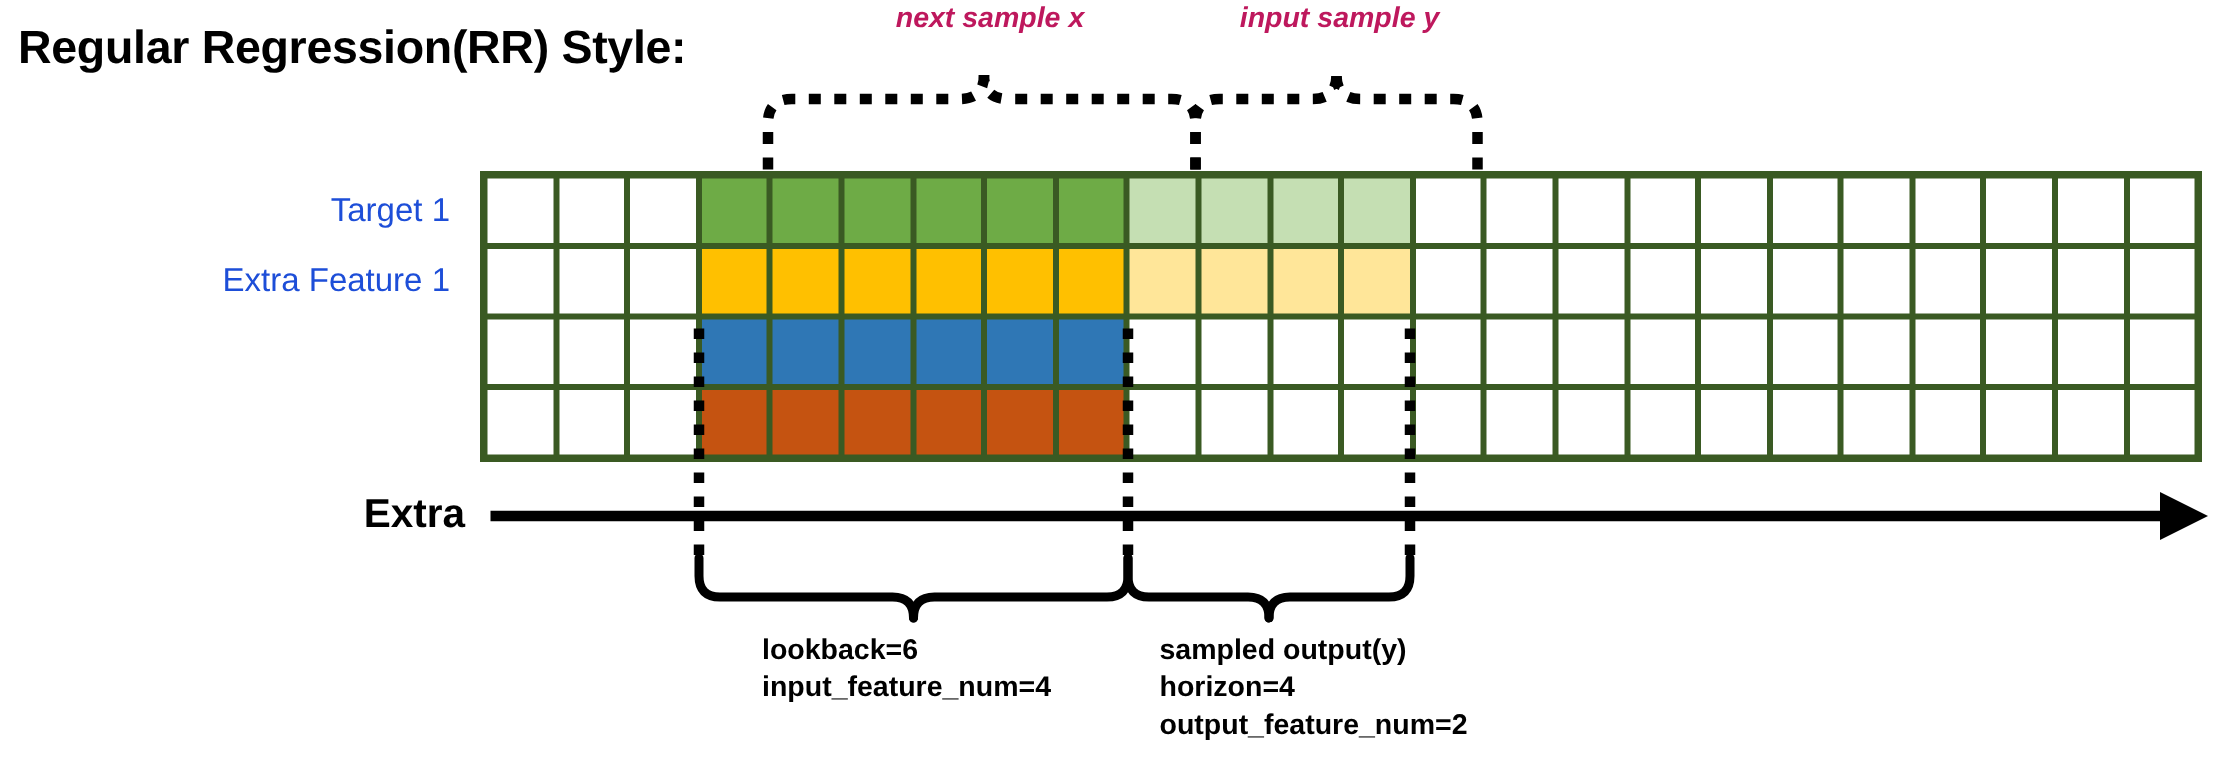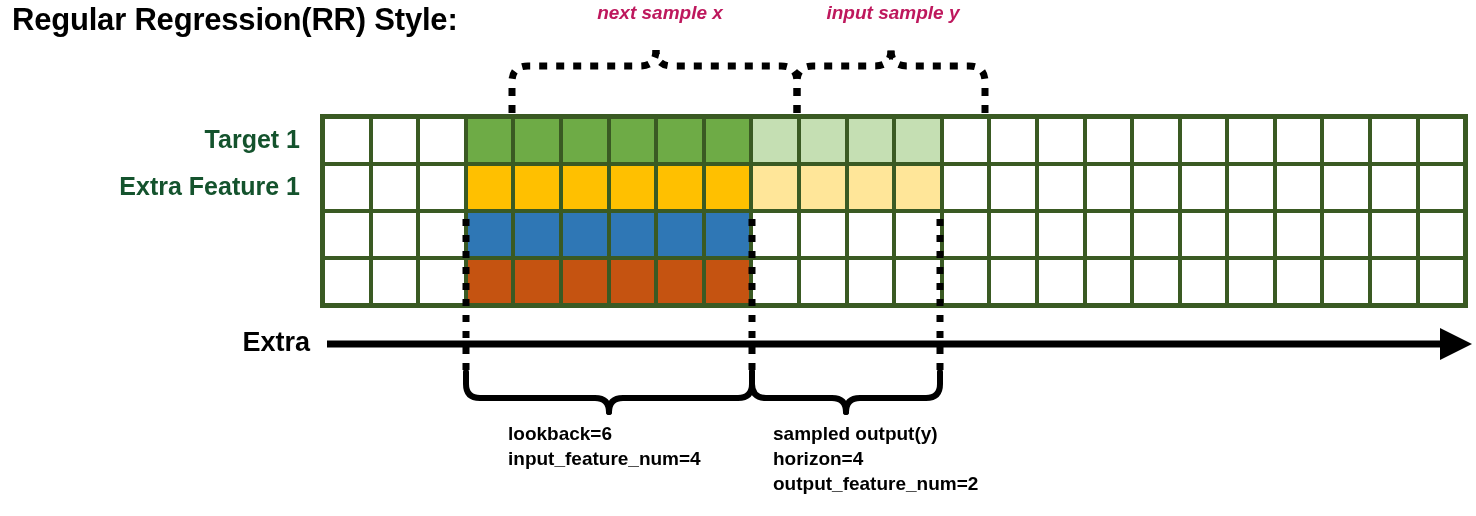--- a/index.html
+++ b/index.html
@@ -15,21 +15,21 @@
     width: 1476px;
     height: 516px;
     background: #ffffff;
     overflow: hidden;
   }
 
   
   #title {
     position: absolute;
     left: 12px;
-    top: 2px;
+    top: 14px;
     font-size: 31px;
     font-weight: 700;
     color: #000000;
     white-space: nowrap;
     letter-spacing: -0.2px;
   }
 
   
   .brace-label {
     position: absolute;
@@ -57,23 +57,23 @@
   #row-labels {
     position: absolute;
     left: 0px;
     top: 116px;
     width: 310px;
   }
   .row-label {
     height: 47px;
     line-height: 47px;
     text-align: right;
-    font-size: 25px;
-    font-weight: 700;
-    color: #14532d;
+    font-size: 22px;
+    font-weight: 400;
+    color: #1d4ed8;
     white-space: nowrap;
     padding-right: 10px;
     box-sizing: border-box;
   }
 
   
   #grid {
     position: absolute;
     left: 320px;
     top: 114px;

